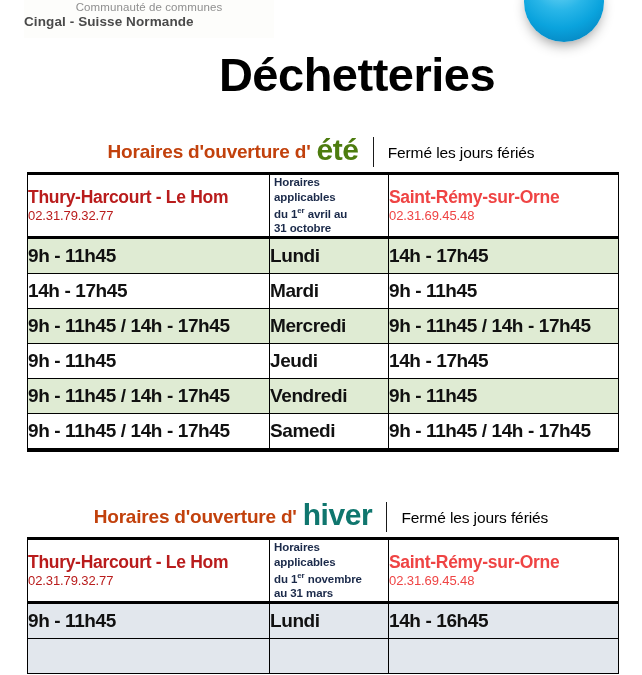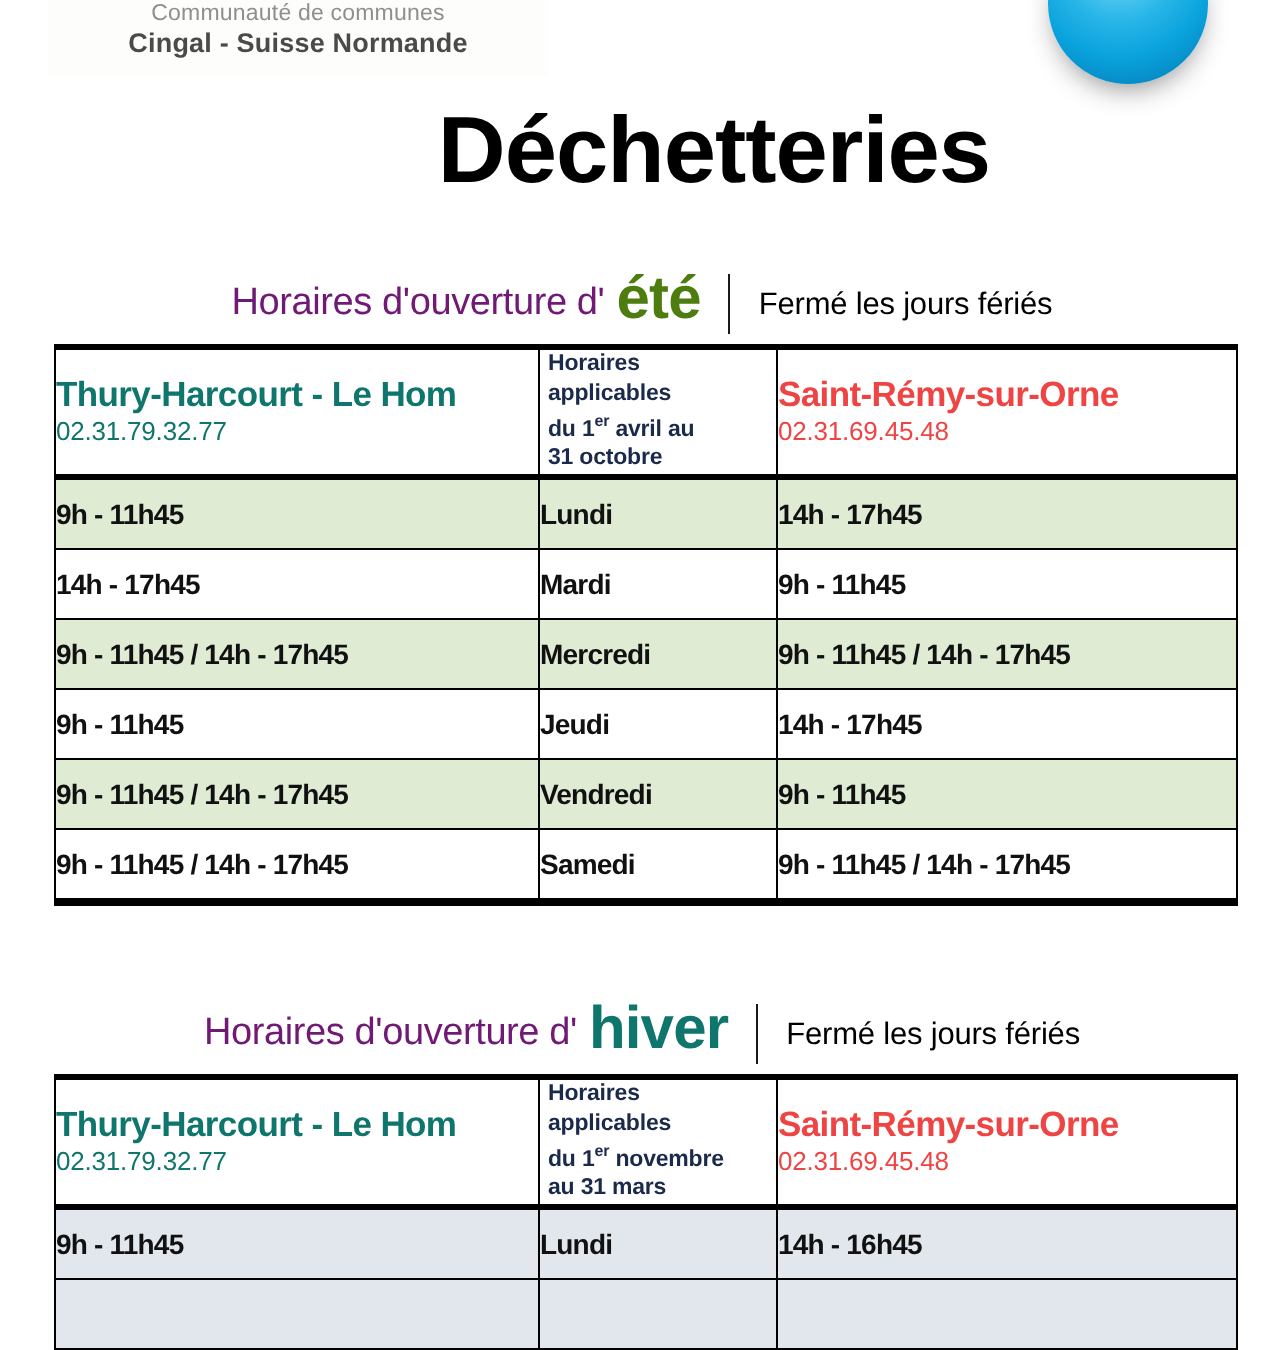--- a/index.html
+++ b/index.html
@@ -31,21 +31,20 @@
     letter-spacing: 0.1px;
     text-align: center;
     line-height: 13px;
     white-space: nowrap;
   }
   .logo-line2 {
     font-size: 13.5px;
     font-weight: bold;
     color: #4a4a4a;
     letter-spacing: 0.1px;
-    text-align: center;
     line-height: 16px;
     white-space: nowrap;
   }
 
   .sphere {
     position: absolute;
     right: 38px;
     top: -38px;
     width: 80px;
     height: 80px;
@@ -74,22 +73,22 @@
     position: absolute;
     left: 0;
     width: 642px;
     display: flex;
     align-items: baseline;
     justify-content: center;
     white-space: nowrap;
   }
   .sh-label {
     font-size: 19px;
-    font-weight: normal;
-    color: #701a75;
+    font-weight: bold;
+    color: #c2410c;
     letter-spacing: -0.2px;
   }
   .sh-season {
     font-size: 30px;
     font-weight: bold;
     letter-spacing: -0.4px;
     margin-left: 6px;
     position: relative;
     top: 2px;
   }
@@ -139,38 +138,38 @@
     font-size: 17.5px;
     font-weight: bold;
     line-height: 21px;
     letter-spacing: -0.3px;
   }
   .site-phone {
     font-size: 13px;
     line-height: 16px;
     letter-spacing: -0.1px;
   }
-  .site-teal .site-name, .site-teal .site-phone { color: #0f766e; }
+  .site-teal .site-name, .site-teal .site-phone { color: #b91c1c; }
   .site-green .site-name, .site-green .site-phone { color: #ef4444; }
 
   .applic {
     font-size: 11.5px;
     font-weight: bold;
     color: #1b2a4a;
     line-height: 14.5px;
     letter-spacing: -0.1px;
     padding: 0 4px;
   }
   .applic sup { font-size: 8px; }
 
   .data-row td {
     height: 34px;
     border-top: 1.5px solid #000;
     border-bottom: 1.5px solid #000;
-    font-size: 14px;
+    font-size: 19px;
     font-weight: bold;
     letter-spacing: -0.4px;
     color: #111111;
   }
   .data-row.last td { border-bottom: 4px solid #000; }
 
   
   .fill-green { background: #dfebd3; }
   .fill-white { background: #ffffff; }
   .fill-blue  { background: #e2e7ed; }

